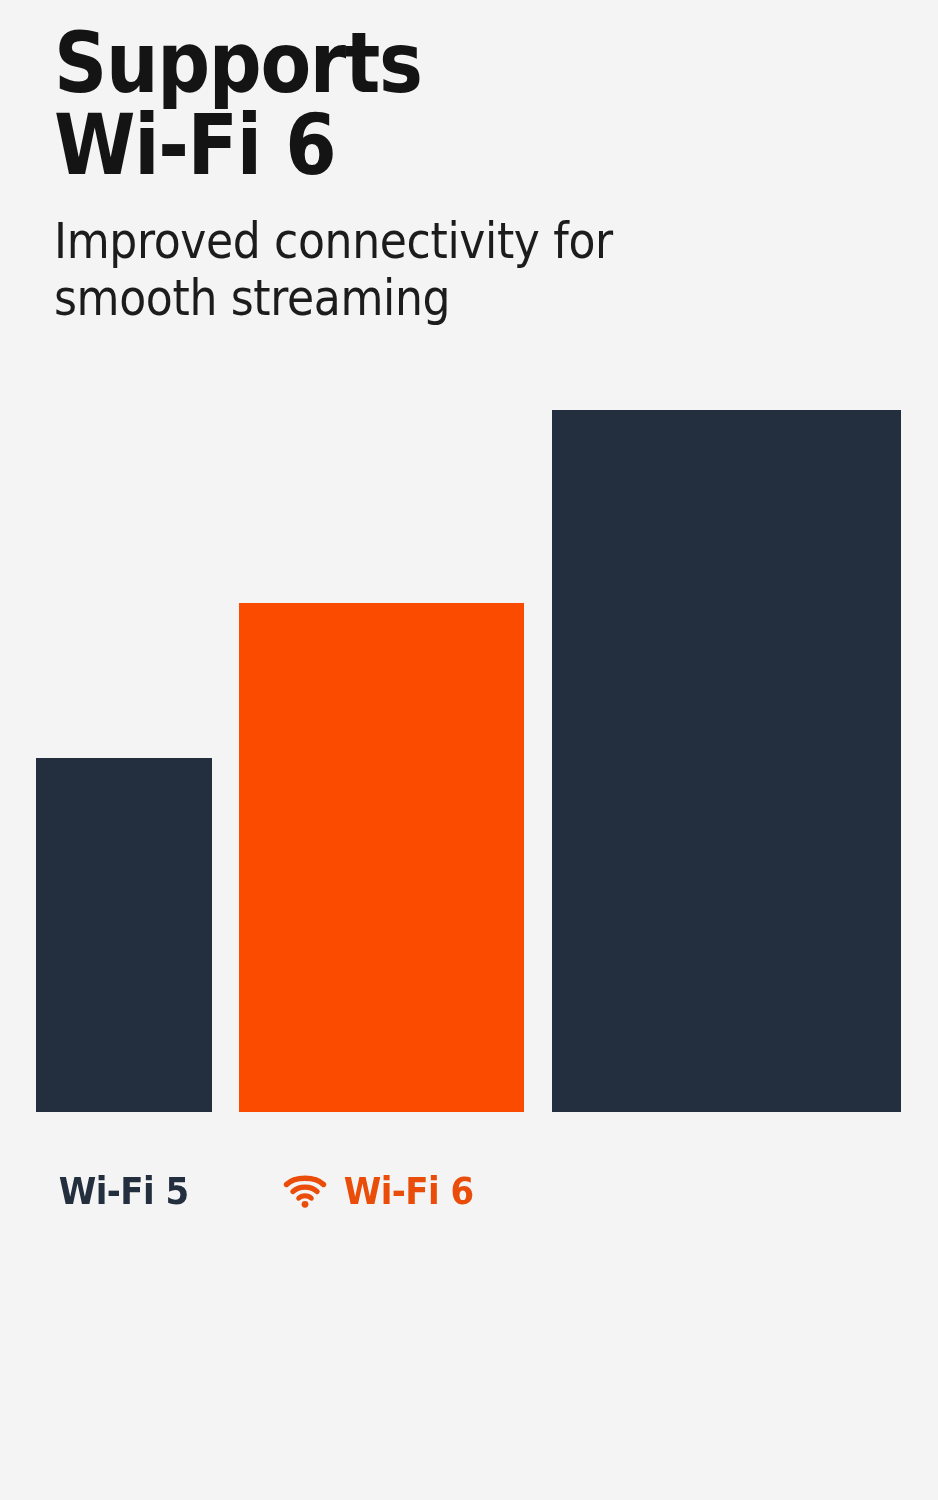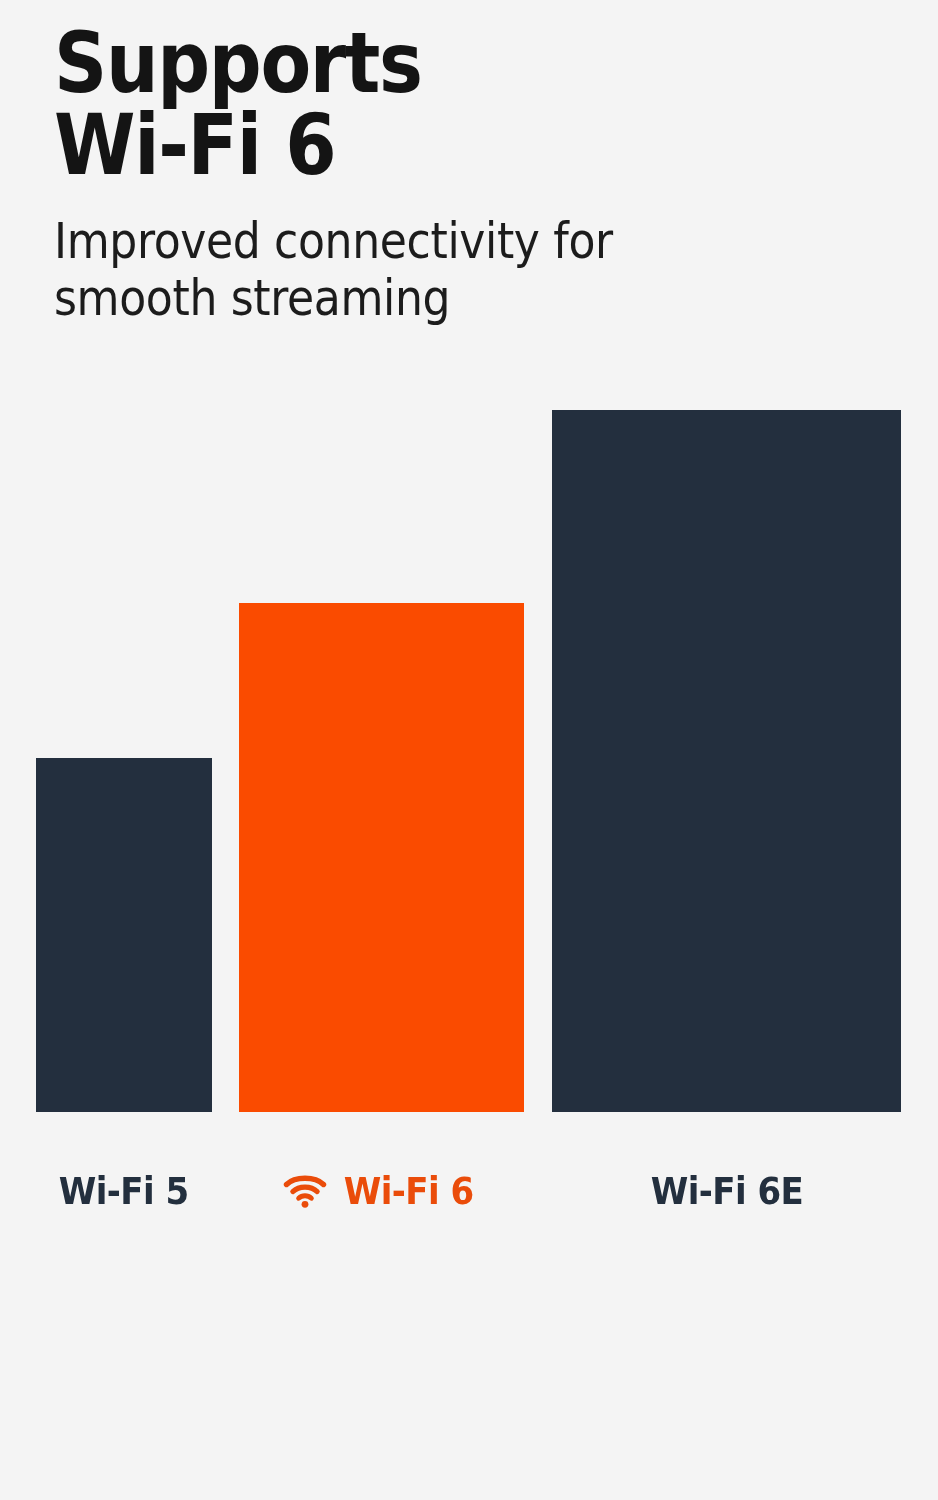--- a/index.html
+++ b/index.html
@@ -130,18 +130,15 @@
             <path d="M3.5 10.5 C12 2.2, 32 2.2, 40.5 10.5" stroke-width="5.4"></path>
             <path d="M9.8 17.6 C16 11.6, 28 11.6, 34.2 17.6" stroke-width="5.1"></path>
             <path d="M15.6 24.3 C19.2 20.9, 24.8 20.9, 28.4 24.3" stroke-width="4.8"></path>
           </g>
           <circle cx="22" cy="30.3" r="3.4" fill="#ea4c0a"></circle>
         </svg>
       </span>
       <span class="lbl-text">Wi-Fi 6</span>
     </div>
 
-    <div class="bar-label" style="left:552px; width:349px; color:#232f3e;">
-      <span class="lbl-text">Wi-Fi 6E</span>
-    </div>
 
   </div>
 </div>
 
 </body></html>

